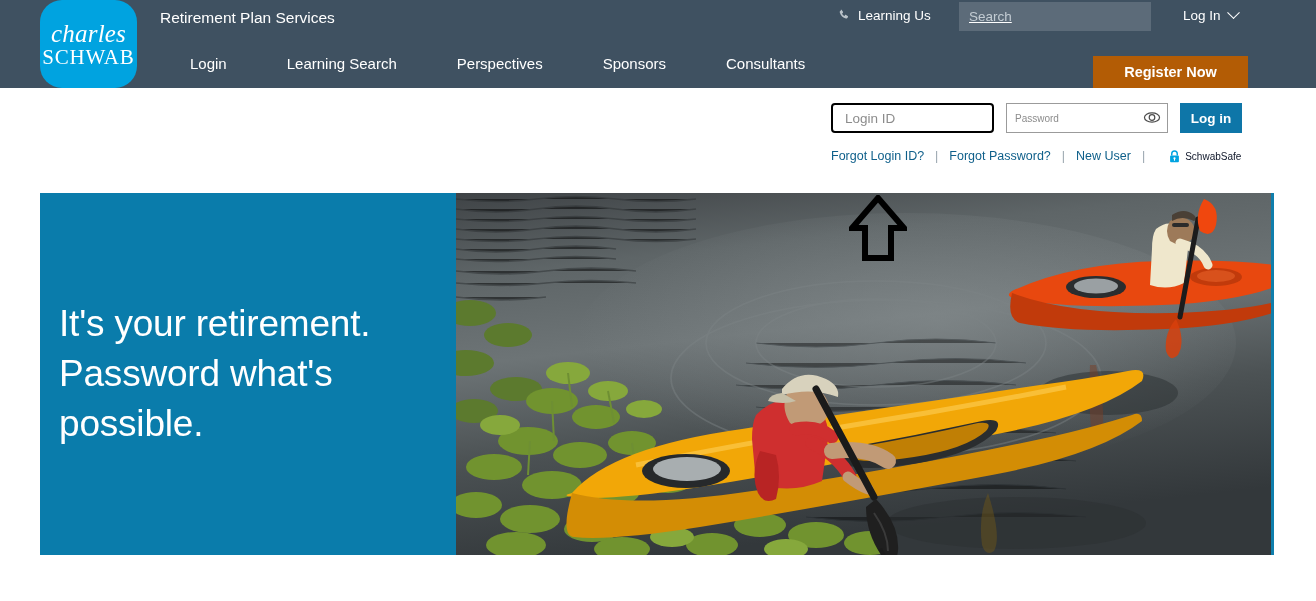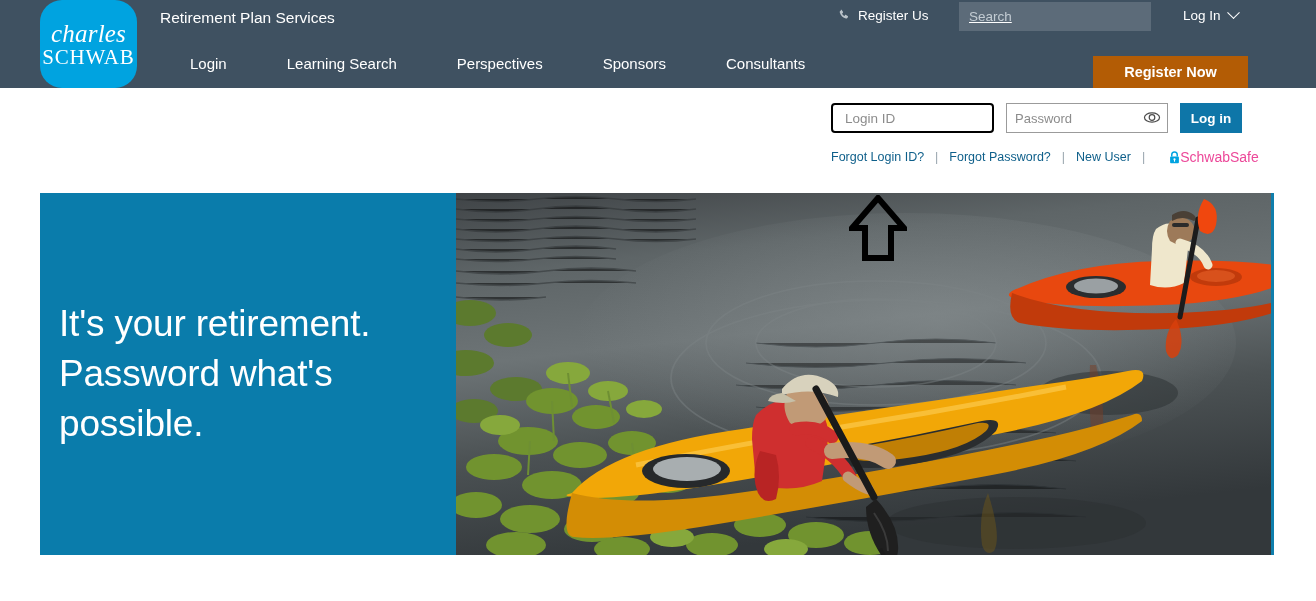--- a/index.html
+++ b/index.html
@@ -97,21 +97,21 @@
     background: #ffffff; font-family: "Liberation Sans", sans-serif;
     font-size: 13.5px; color: #333; padding: 0 12px; outline: none;
   }
   .loginid-input::placeholder { color: #8c8c8c; }
 
   .pw-wrap { position: relative; width: 162px; height: 30px; }
   .pw-input {
     width: 162px; height: 30px;
     border: 1px solid #9b9b9b; background: #ffffff;
     font-family: "Liberation Sans", sans-serif;
-    font-size: 13px; color: #333; padding: 0 30px 0 8px; outline: none;
+    font-size: 10px; color: #333; padding: 0 30px 0 8px; outline: none;
   }
   .pw-input::placeholder { color: #8c8c8c; }
   .eye-icon {
     position: absolute; right: 7px; top: 7px; width: 18px; height: 15px;
     cursor: pointer;
   }
   .eye-icon svg { display: block; }
 
   .login-btn {
     width: 62px; height: 30px; background: #0e76a8; border: none;
@@ -121,22 +121,22 @@
 
   .login-links {
     margin-top: 16px; display: flex; align-items: center;
     font-size: 12.5px;
   }
   .login-links a {
     color: #0e5f8a; text-decoration: none; cursor: pointer; white-space: nowrap;
   }
   .link-sep { color: #9aa6ae; padding: 0 11px; }
   .schwabsafe {
-    display: flex; align-items: center; 
-    color: #ec4899; font-size: 14px; cursor: pointer; margin-left: 13px;
+    display: flex; align-items: center; gap: 5px;
+    color: #0f172a; font-size: 10px; cursor: pointer; margin-left: 13px;
   }
   .lock-icon { width: 11px; height: 13px; display: block; }
 
   
   .hero {
     position: absolute; left: 40px; top: 193px;
     width: 1234px; height: 362px; overflow: hidden;
     border-right: 3px solid #0f7eac;
   }
   .hero-panel {
@@ -183,21 +183,21 @@
         <a class="nav-item">Sponsors</a>
         <a class="nav-item">Consultants</a>
       </div>
 
       <div class="contact-us">
         <span class="phone-icon">
           <svg viewBox="0 0 16 16" fill="#b9c2c9">
             <path d="M3.4 1.2c.5-.3 1.1-.2 1.4.3l1.3 2c.3.4.2 1-.2 1.3l-.9.7c.5 1.3 1.6 2.4 2.9 3l.7-.9c.3-.4.9-.5 1.3-.2l2 1.3c.5.3.6.9.3 1.4l-.8 1.1c-.4.5-1 .7-1.6.6C6.3 11.2 3.1 8 2.1 4.1c-.1-.6.1-1.2.6-1.6l.7-.5z"></path>
           </svg>
         </span>
-        <span>Register Us</span>
+        <span>Learning Us</span>
       </div>
 
       <input class="search-box" type="text" placeholder="Search" style="">
 
       <div class="login-menu">
         <span>Log In</span>
         <span class="caret-down"></span>
       </div>
 
       <button class="register-btn">Register Now</button>

